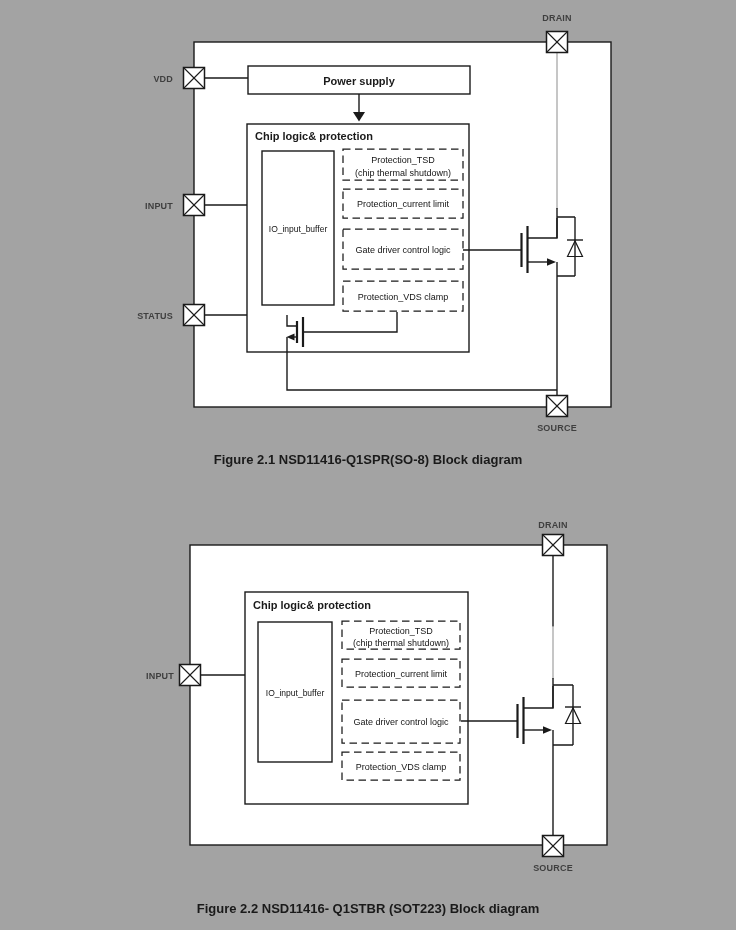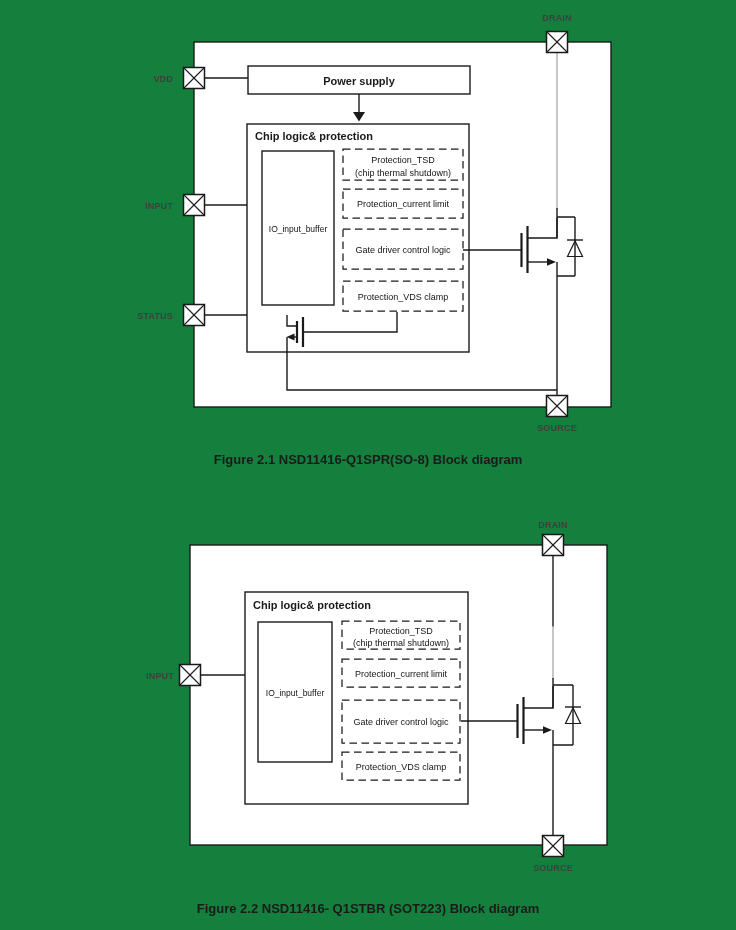--- a/index.html
+++ b/index.html
@@ -1,17 +1,17 @@
 <!DOCTYPE html>
 <html><head>
 <meta charset="utf-8">
 <style>
   html,body { margin:0; padding:0; background:#ffffff; }
   .page {
-    position:relative; width:736px; height:930px; background:#15803d;
+    position:relative; width:736px; height:930px; background:#a3a3a3;
     font-family:"Liberation Sans", sans-serif; overflow:hidden;
   }
   svg { position:absolute; left:0; top:0; }
 
   
   .w  { stroke:#1a1a1a; stroke-width:1.4; fill:none; }
   .wg { stroke:#b3b3b3; stroke-width:1.5; fill:none; }
 
   
   .sbox { fill:#ffffff; stroke:#1a1a1a; stroke-width:1.4; }

